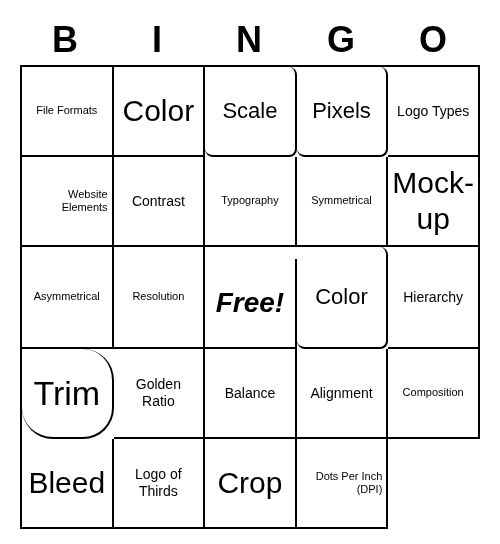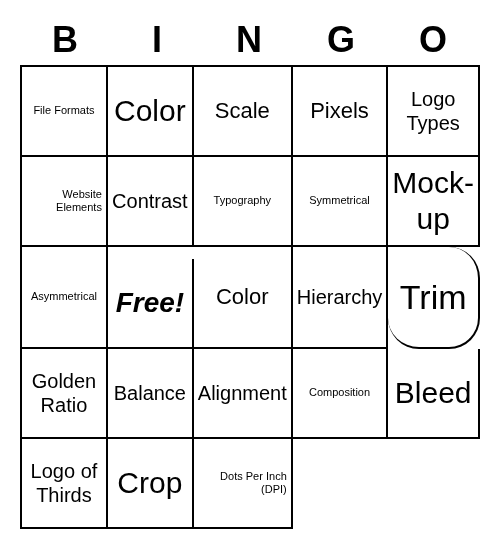--- a/index.html
+++ b/index.html
@@ -38,22 +38,22 @@
       border-bottom: 2px solid #000;
       display: flex;
       align-items: center;
       justify-content: center;
       text-align: center;
       padding: 6px 4px;
       min-height: 90px;
       line-height: 1.2;
     }
     .size-small { font-size: 11px; text-align: right; }
-    .size-medium { font-size: 20px; }
-    .size-large { font-size: 22px; }
+    .size-medium { font-size: 14px; }
+    .size-large { font-size: 22px; border-radius: 8px; }
     .size-xlarge { font-size: 30px; }
     .size-xxlarge { font-size: 34px; border-radius: 31px; }
     .free-cell {
       font-size: 28px;
       font-weight: bold;
       font-style: italic;
       margin-top: 12px;
     }
   </style>
 </head>
@@ -72,20 +72,21 @@
       <div class="bingo-cell size-xlarge">Color</div>
       <div class="bingo-cell size-large">Scale</div>
       <div class="bingo-cell size-large">Pixels</div>
       <div class="bingo-cell size-medium">Logo Types</div>
       <div class="bingo-cell size-small">Website Elements</div>
       <div class="bingo-cell size-medium">Contrast</div>
       <div class="bingo-cell size-small">Typography</div>
       <div class="bingo-cell size-small">Symmetrical</div>
       <div class="bingo-cell size-xlarge">Mock-up</div>
       <div class="bingo-cell size-small">Asymmetrical</div>
+      <div class="bingo-cell size-small">Resolution</div>
       <div class="bingo-cell free-cell">Free!</div>
       <div class="bingo-cell size-large">Color</div>
       <div class="bingo-cell size-medium">Hierarchy</div>
       <div class="bingo-cell size-xxlarge">Trim</div>
       <div class="bingo-cell size-medium">Golden Ratio</div>
       <div class="bingo-cell size-medium">Balance</div>
       <div class="bingo-cell size-medium">Alignment</div>
       <div class="bingo-cell size-small">Composition</div>
       <div class="bingo-cell size-xlarge">Bleed</div>
       <div class="bingo-cell size-medium">Logo of Thirds</div>

